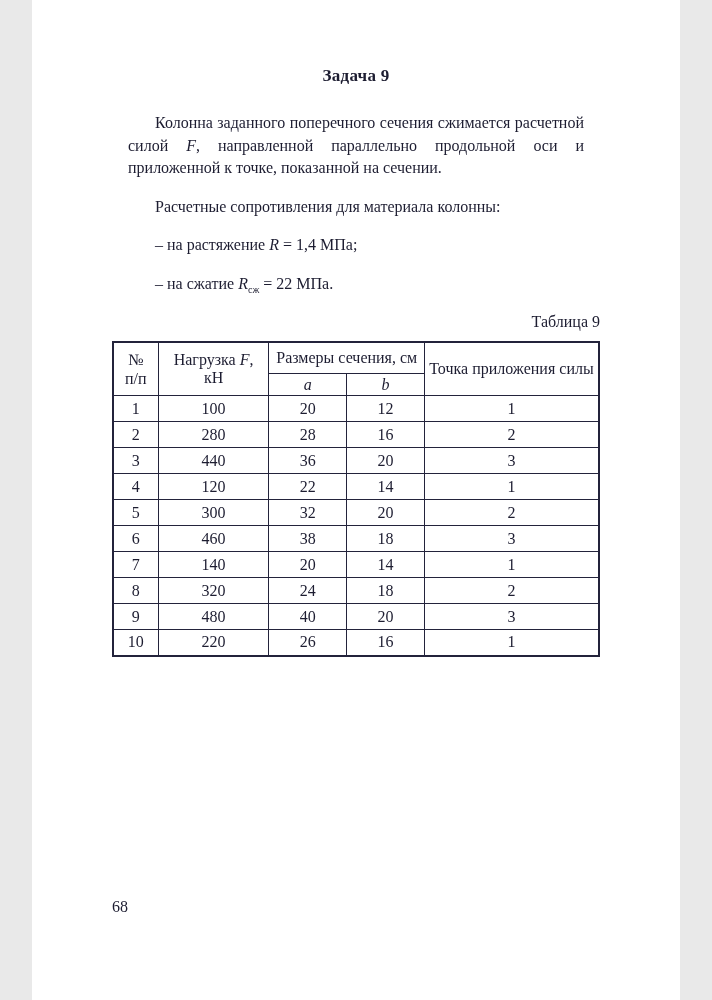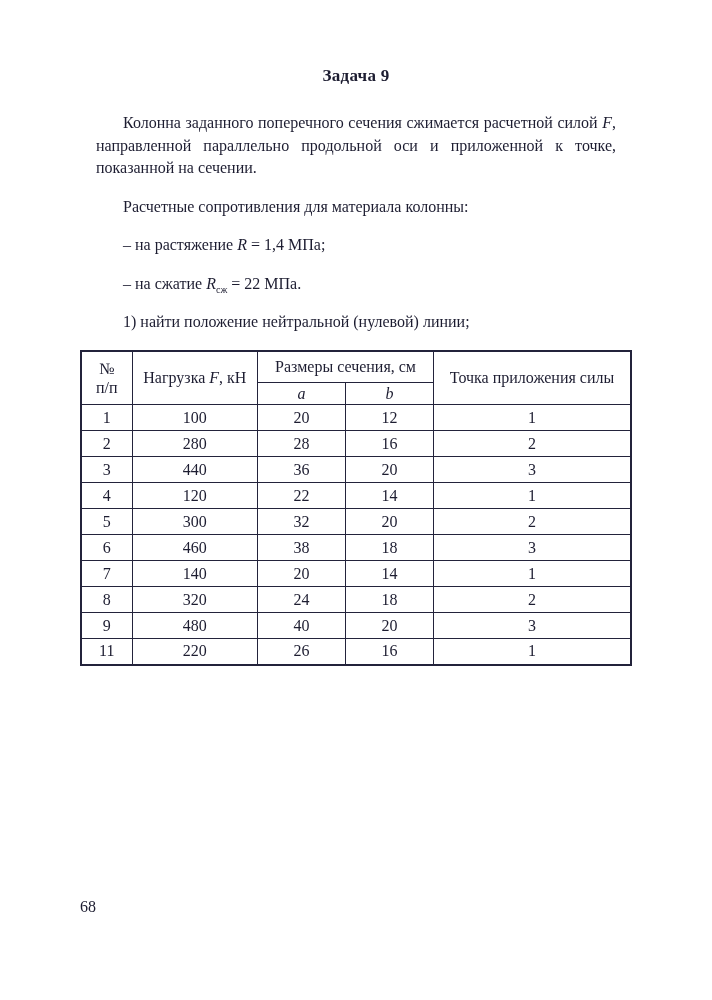--- a/index.html
+++ b/index.html
@@ -1,19 +1,19 @@
 <!DOCTYPE html>
 <html><head>
 <meta charset="utf-8">
 <style>
   * { box-sizing: border-box; }
   html, body { margin: 0; padding: 0; background: #e9e9e9; }
   .page {
     position: relative;
-    width: 712px;
+    width: 648px;
     height: 1000px;
     margin: 0 auto;
     background: #ffffff;
     color: #1d1d31;
     font-family: "Liberation Serif", serif;
     overflow: hidden;
   }
   .content {
     position: absolute;
     left: 80px;
@@ -83,24 +83,24 @@
 
     <p class="para indent"><span>Колонна заданного поперечного сечения сжимается расчетной силой </span><i>F</i><span>, направленной параллельно продольной оси и приложенной к точке, показанной на сечении.</span></p>
 
     <p class="para indent">Расчетные сопротивления для материала колонны:</p>
 
     <p class="para indent"><span>– на растяжение </span><i>R</i><span> = 1,4 МПа;</span></p>
 
     <p class="para indent"><span>– на сжатие </span><i>R</i><sub>сж</sub><span> = 22 МПа.</span></p>
 
 
-    <p class="para indent">1) найти положение нейтральной (нулевой) линии;</p>
-
-
-
+
+
+
+    <p class="table-caption">Таблица 9</p>
 
     <table class="problem-table">
       <colgroup>
         <col class="col-num">
           <col class="col-load">
           <col class="col-a">
           <col class="col-b">
           <col class="col-point">
       </colgroup>
       <thead>
@@ -176,21 +176,21 @@
             <td>2</td>
         </tr>
         <tr>
           <td>9</td>
             <td>480</td>
             <td>40</td>
             <td>20</td>
             <td>3</td>
         </tr>
         <tr>
-          <td>11</td>
+          <td>10</td>
             <td>220</td>
             <td>26</td>
             <td>16</td>
             <td>1</td>
         </tr>
       </tbody>
     </table>
 
   </div>
 

